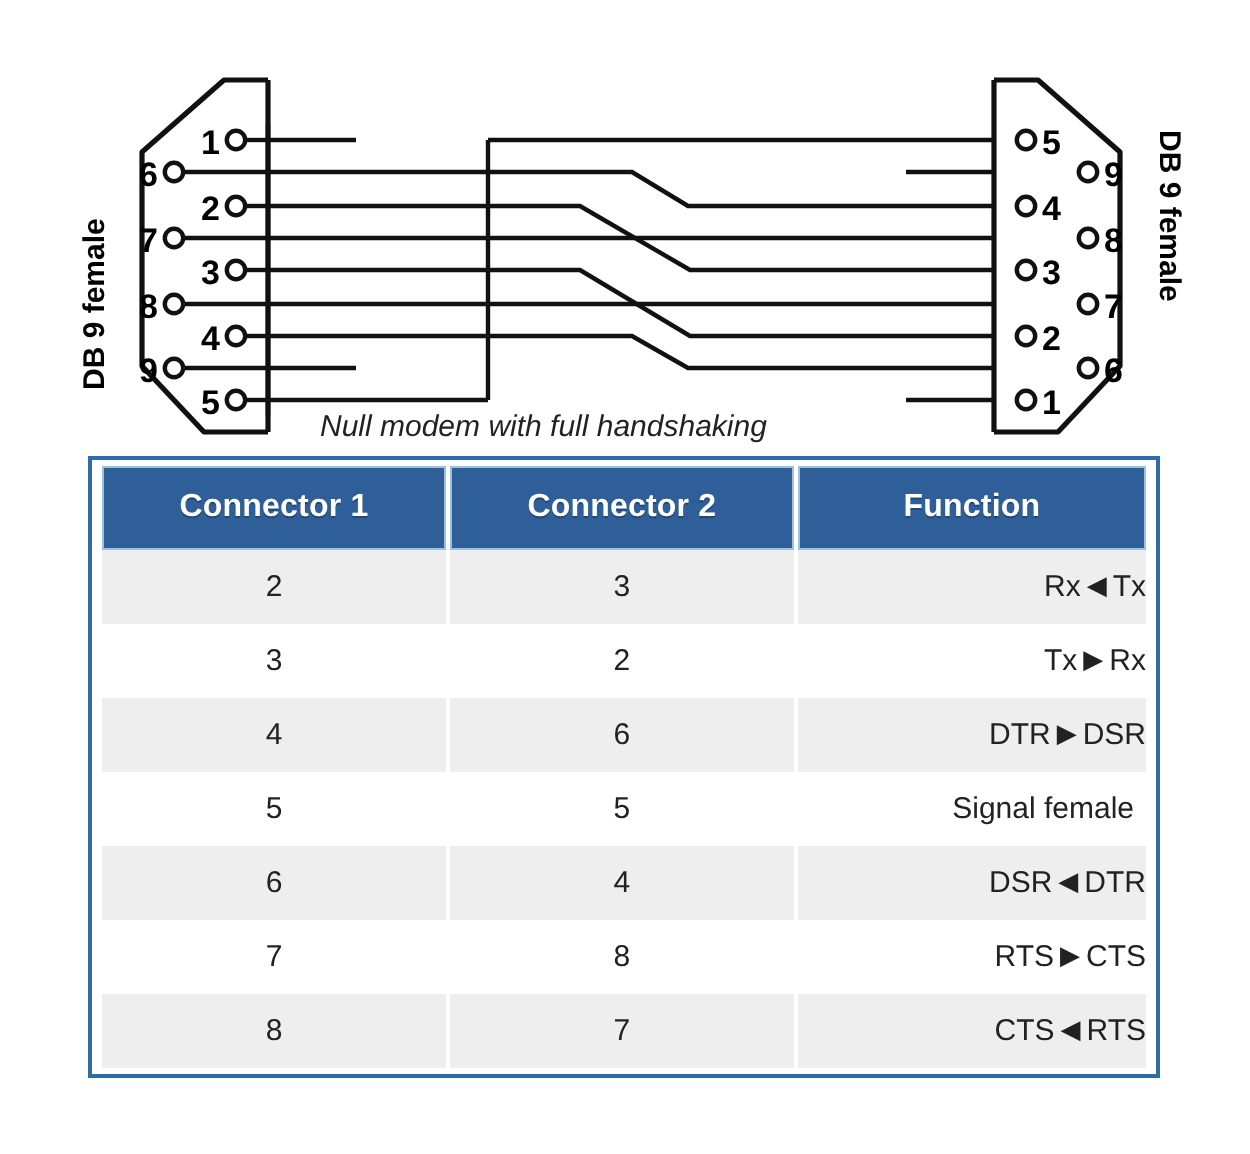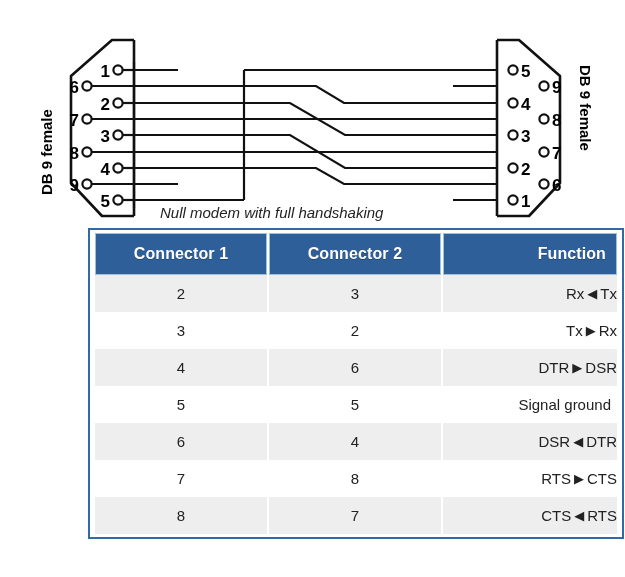--- a/index.html
+++ b/index.html
@@ -38,37 +38,36 @@
   
   #pinout-table-wrap {
     position: absolute;
     left: 44px;
     top: 228px;
     width: 536px;
     box-sizing: border-box;
     border: 2px solid #2e6ba8;
     background: #ffffff;
     padding: 3px;
-    margin-left: 44px;
   }
   table.pinout {
     border-collapse: separate;
     border-spacing: 2px 0;
     width: 100%;
     table-layout: fixed;
   }
   table.pinout th {
     background: #2f5f99;
     color: #ffffff;
     font-size: 16px;
     font-weight: bold;
     height: 40px;
     border: 1px solid #9cc2e0;
-    padding: 0 10px;
-    text-align: right;
+    padding: 0 28px;
+    text-align: center;
     letter-spacing: 0.1px;
     text-shadow: 0 1px 0 rgba(0,0,0,0.25);
   }
   table.pinout th.c-center {
     text-align: center;
     padding: 0;
   }
   table.pinout td {
     height: 37px;
     font-size: 15px;
@@ -262,21 +261,21 @@
           <td>4</td>
           <td>6</td>
           <td class="fn">
             <span>DTR</span><span class="arrow">▶</span><span>DSR</span>
           </td>
         </tr>
         <tr class="even">
           <td>5</td>
           <td>5</td>
           <td class="fn">
-            <span>Signal ground</span><span class="arrow"></span><span></span>
+            <span>Signal female</span><span class="arrow"></span><span></span>
           </td>
         </tr>
         <tr class="odd">
           <td>6</td>
           <td>4</td>
           <td class="fn">
             <span>DSR</span><span class="arrow">◀</span><span>DTR</span>
           </td>
         </tr>
         <tr class="even">

